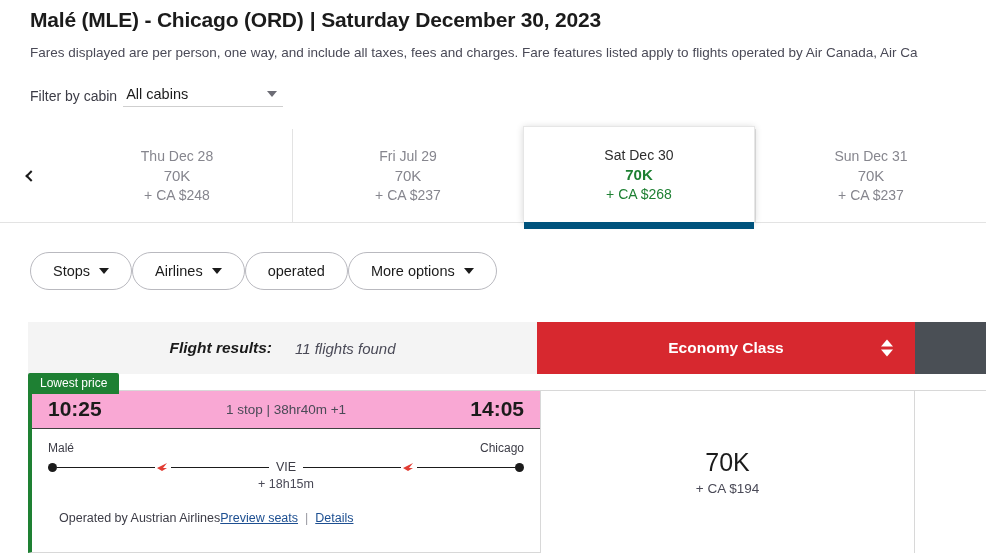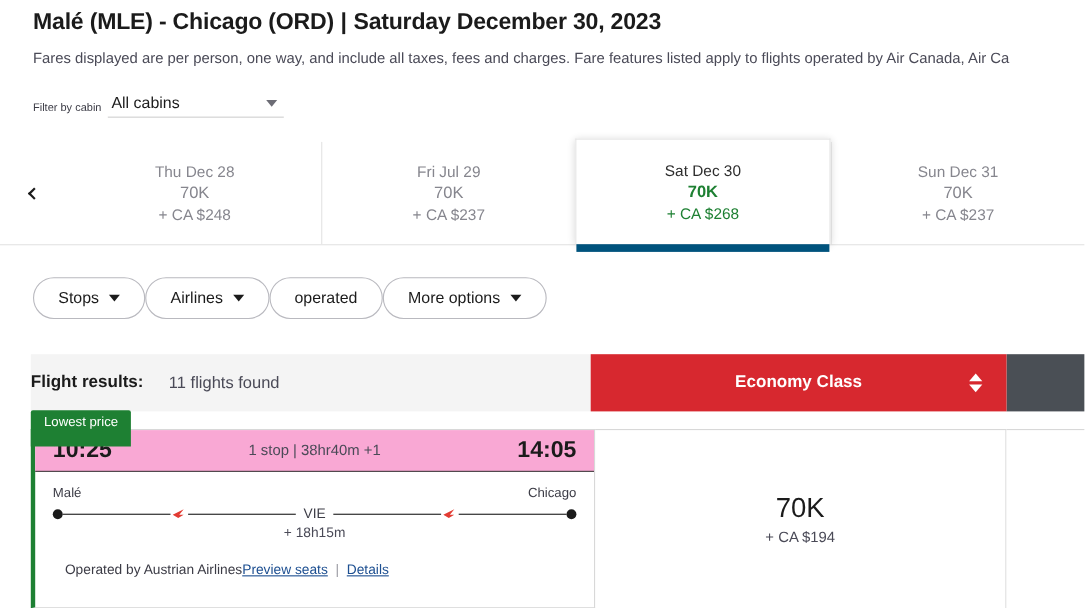--- a/index.html
+++ b/index.html
@@ -23,21 +23,21 @@
   .subtitle {
     margin-top: 13px; font-size: 13.5px; color: #4a4a57;
     white-space: nowrap; overflow: hidden; width: 960px;
   }
 
   
   .cabin-row {
     margin-top: 26px; margin-left: 30px;
     display: flex; align-items: flex-end; gap: 6px;
   }
-  .cabin-label { font-size: 10px; color: #3c3c46; padding-bottom: 3px; }
+  .cabin-label { font-size: 14px; color: #3c3c46; padding-bottom: 3px; }
   .cabin-select {
     position: relative; width: 160px;
     border-bottom: 1px solid #cfcfcf;
     padding: 0 18px 4px 3px;
     font-size: 14.5px; color: #1b1b1b;
     cursor: pointer;
   }
   .cabin-caret {
     position: absolute; right: 6px; bottom: 9px;
     width: 0; height: 0;
@@ -113,22 +113,22 @@
   }
 
   
   .results-bar {
     position: absolute; left: 28px; top: 322px;
     width: 958px; height: 52px;
     display: flex;
   }
   .results-left {
     width: 509px; background: #f4f4f4;
-    display: flex; align-items: center; 
-    gap: 23px; font-size: 15px;
+    display: flex; align-items: center; justify-content: center;
+    gap: 23px; font-size: 15px; font-style: italic;
   }
   .results-left b { font-weight: bold; color: #1b1b1b; font-size: 15.5px; }
   .results-left span.count { color: #4a4a57; }
   .results-cabin {
     width: 378px; background: #d7282f; position: relative;
     display: flex; align-items: center; justify-content: center;
     color: #ffffff; font-weight: bold; font-size: 15.5px;
     cursor: pointer;
   }
   .sort-arrows {
@@ -155,21 +155,21 @@
   }
   .flight-card {
     position: relative; width: 513px;
     background: #ffffff;
     border: 1px solid #d8d8d8;
     border-left: 4px solid #1e8033;
   }
   .lowest-tag {
     position: absolute; left: -4px; top: -18px;
     background: #1e8033; color: #ffffff;
-    font-size: 12px; padding: 3px 12px 16px 12px;
+    font-size: 12px; padding: 3px 12px 4px 12px;
     border-radius: 2px 2px 0 0;
   }
   .flight-times {
     display: flex; align-items: center; justify-content: space-between;
     padding: 6px 16px 7px 16px;
     background: #f9a8d4;
     border-bottom: 1px solid #404040;
   }
   .time { font-size: 21px; font-weight: bold; color: #1b1b1b; }
   .stops-info { font-size: 13.5px; color: #4a4a57; }

